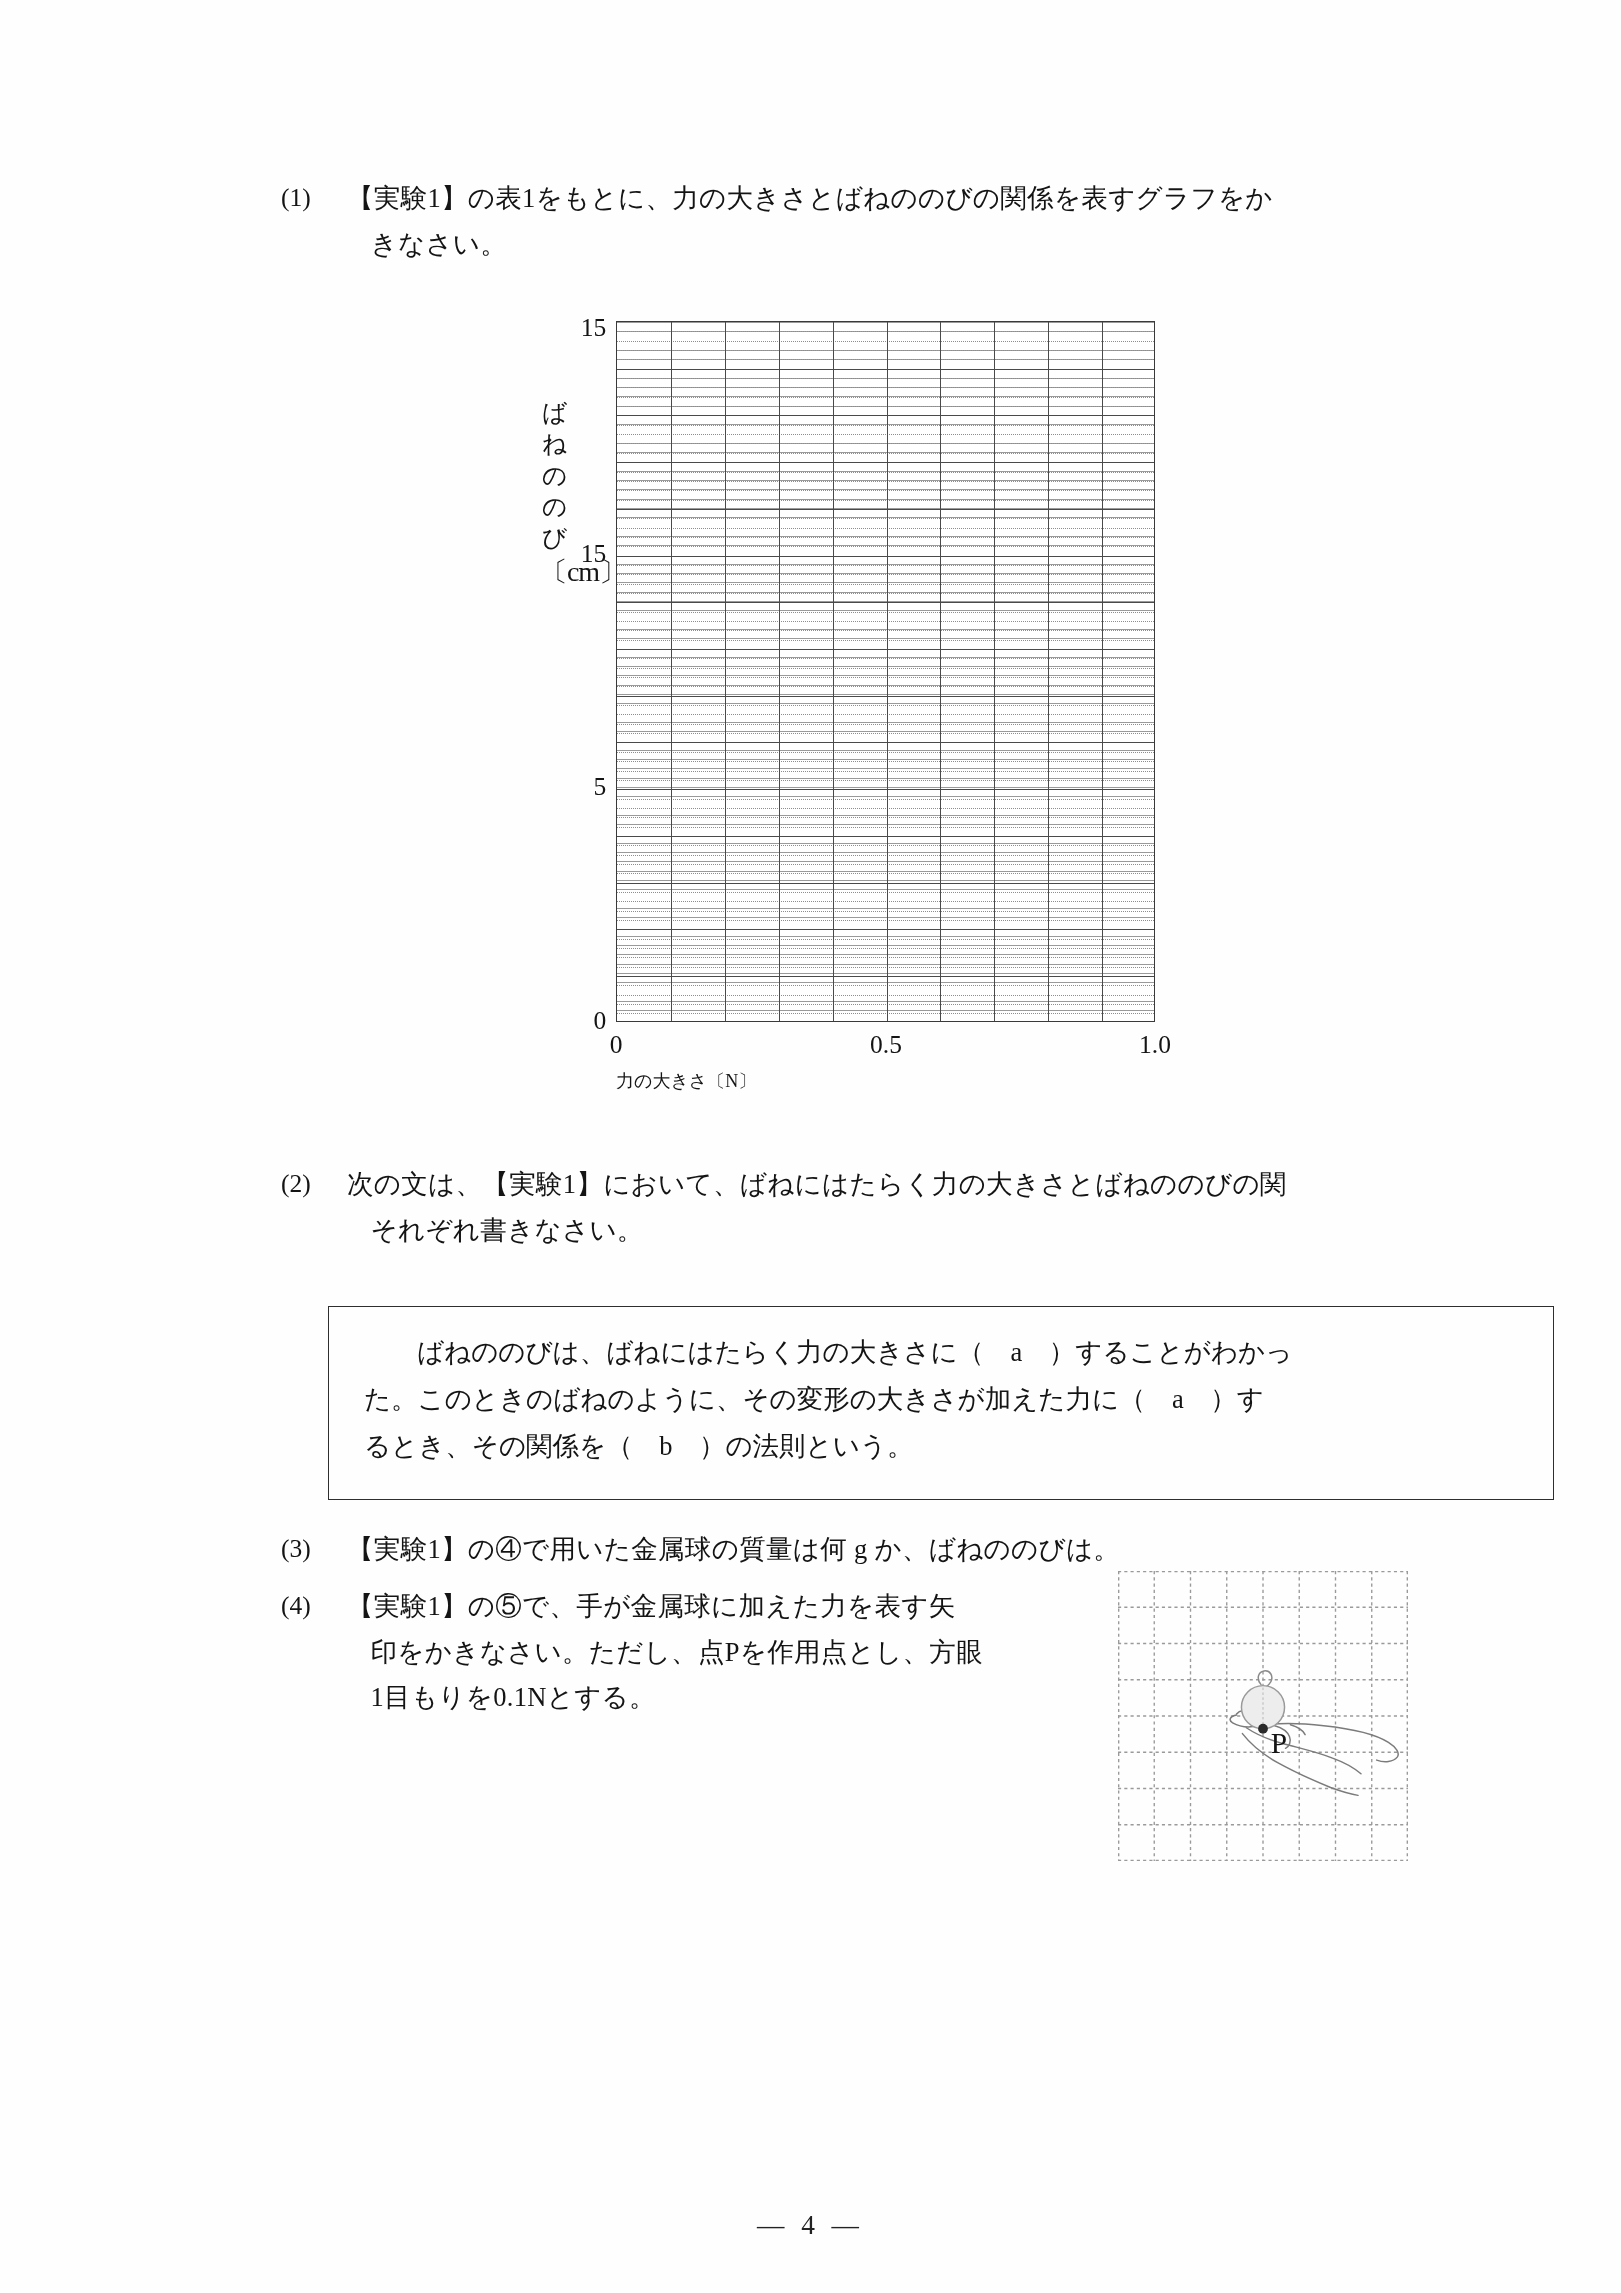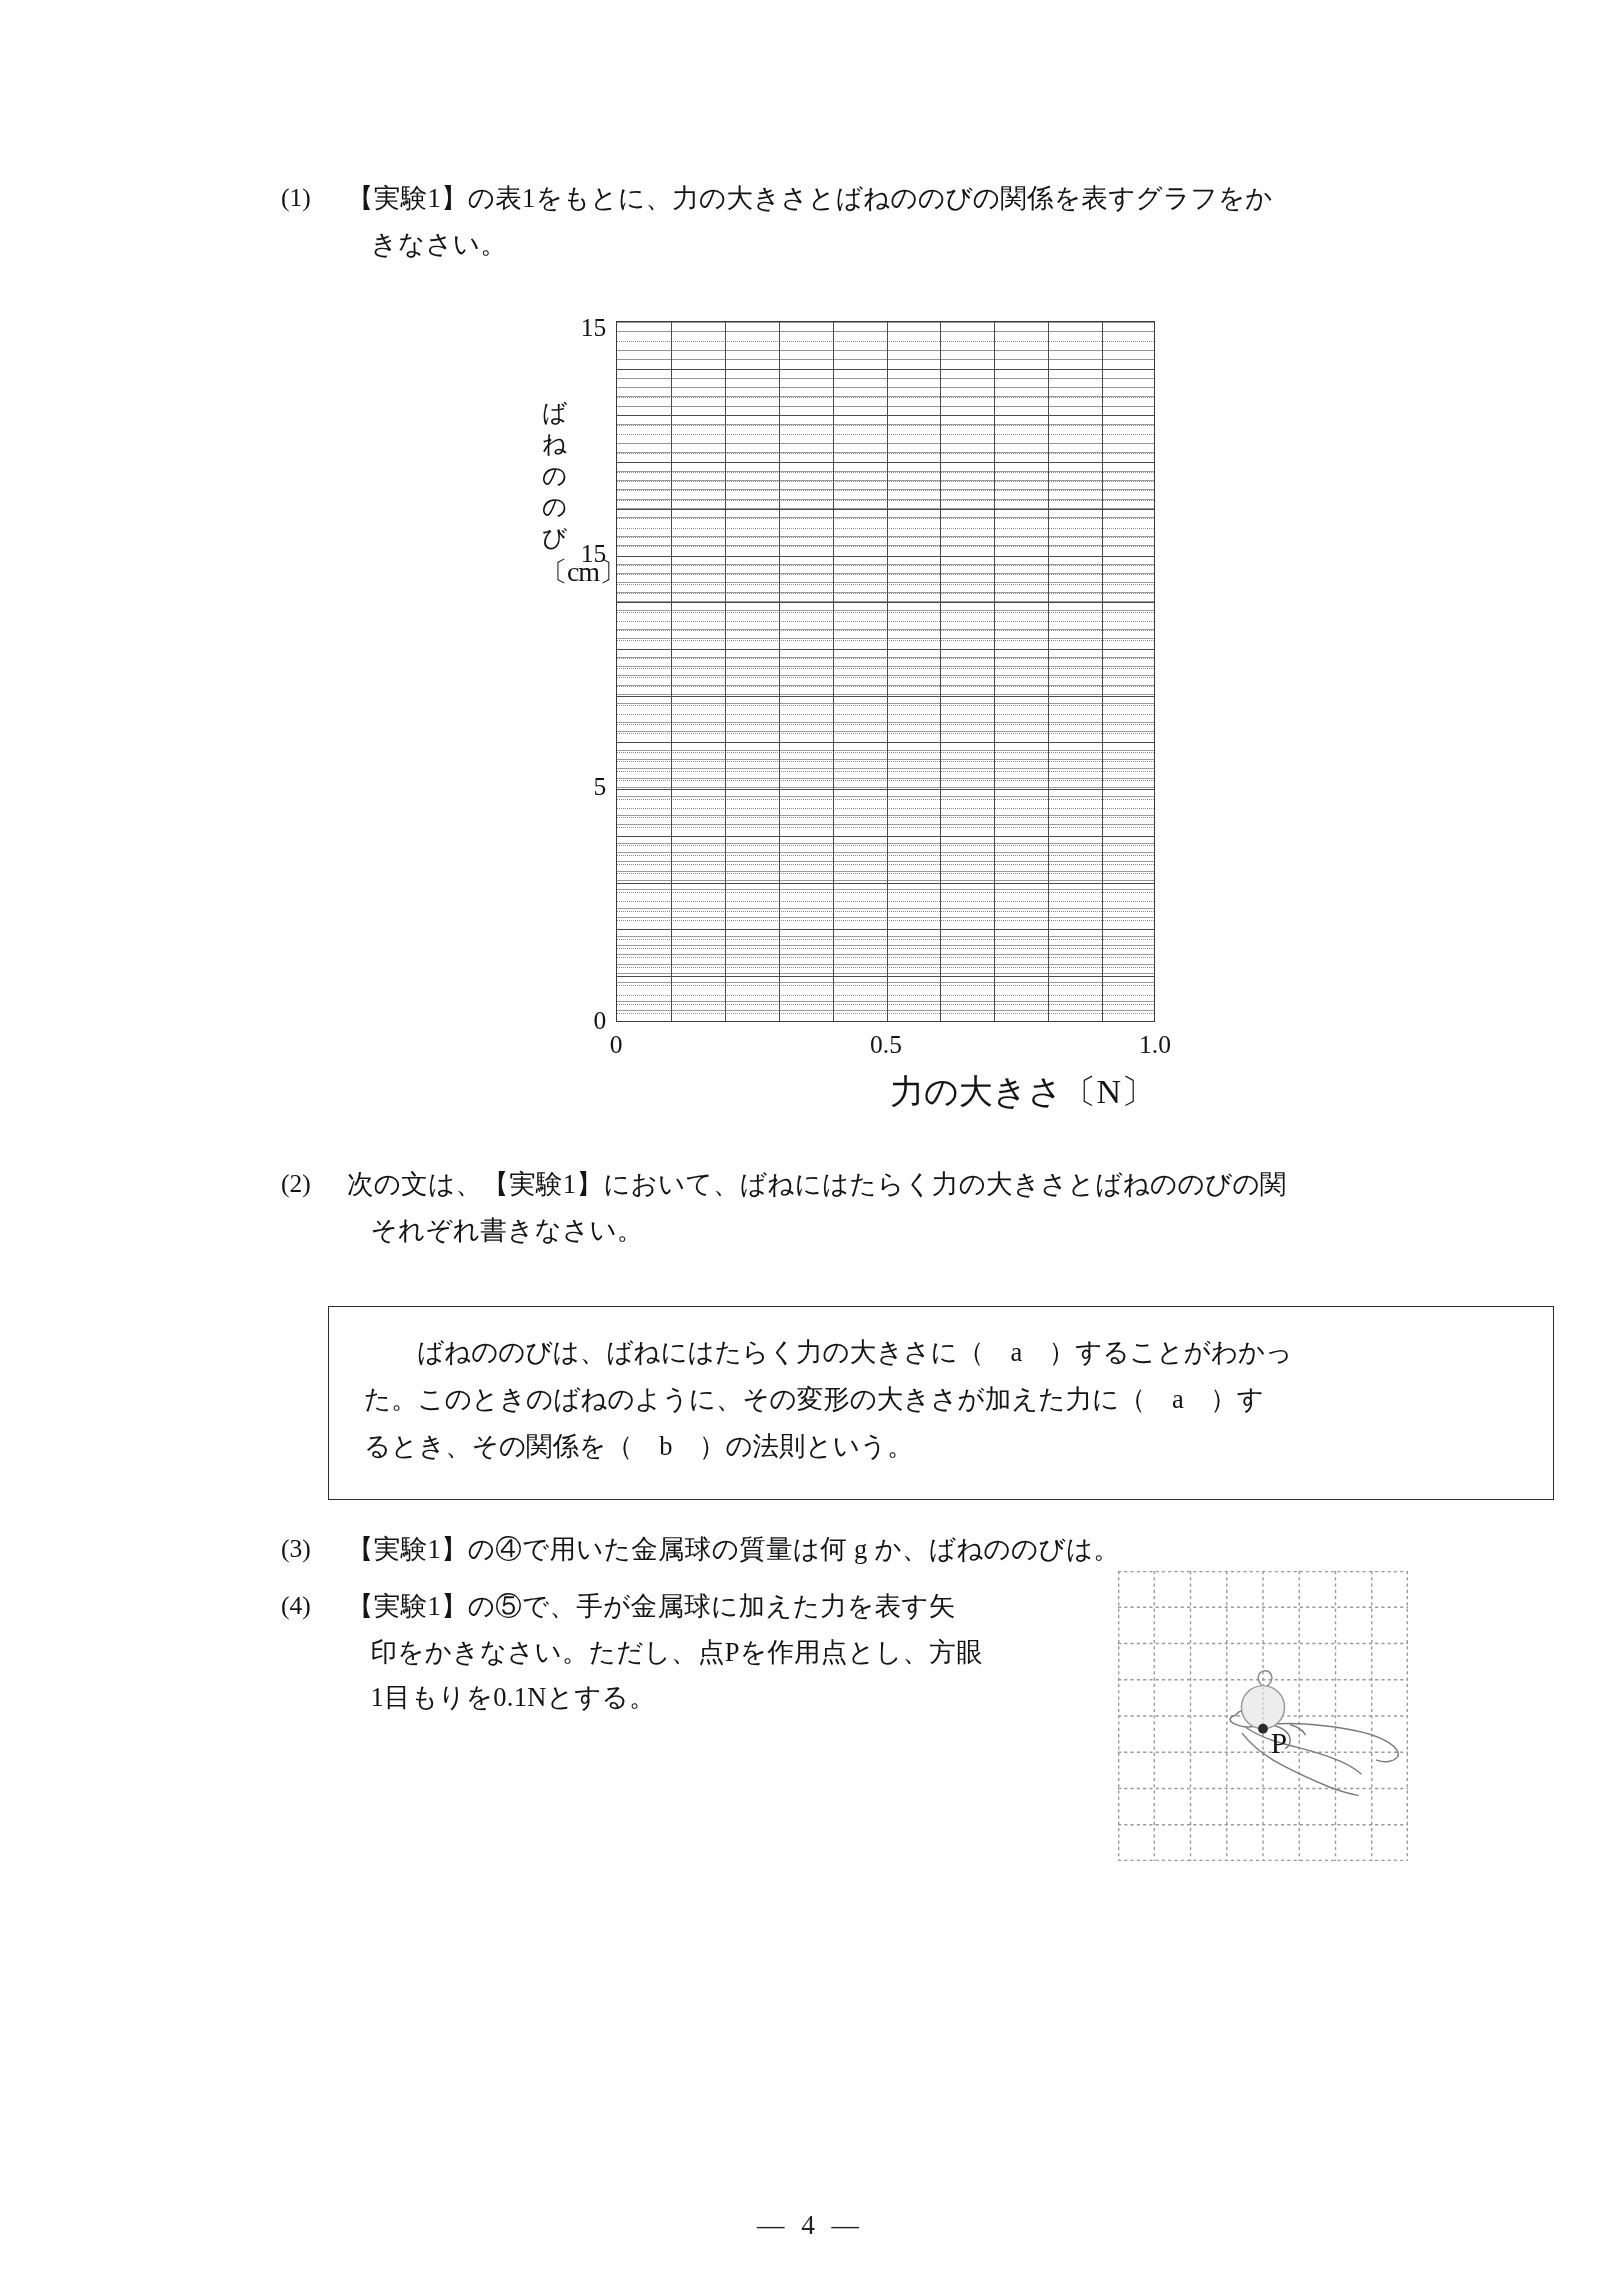--- a/index.html
+++ b/index.html
@@ -116,22 +116,22 @@
   }
   #y-axis-title span { display: block; }
   #y-axis-title .brk { letter-spacing: -0.04em; font-size: 28px; }
 
   #x-axis-title {
     position: absolute;
     top: 100%;
     margin-top: 47px;
     left: 0;
     width: 100%;
-    text-align: right;
-    font-size: 34px;
+    text-align: left;
+    font-size: 18px;
     color: #141414;
     white-space: nowrap;
   }
 
   
   #statement-box {
     position: absolute;
     left: 328px;
     top: 1306px;
     width: 1226px;

